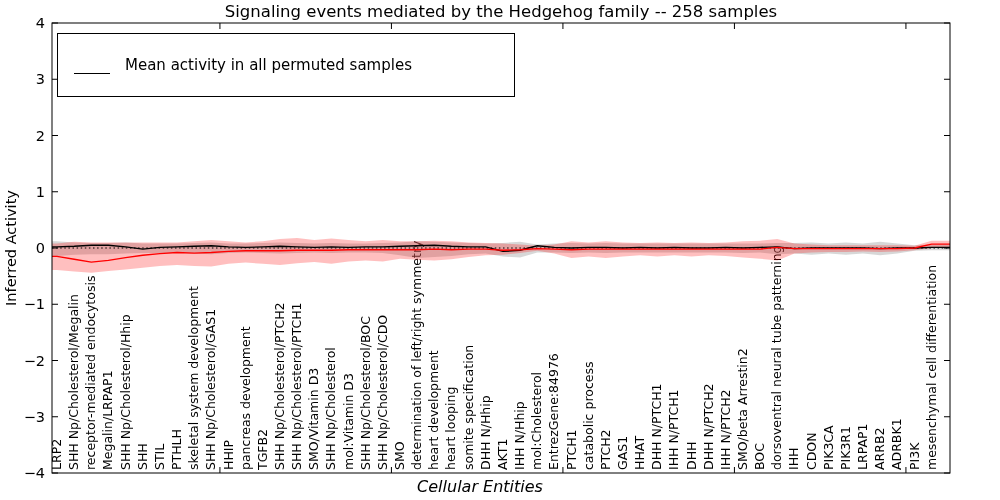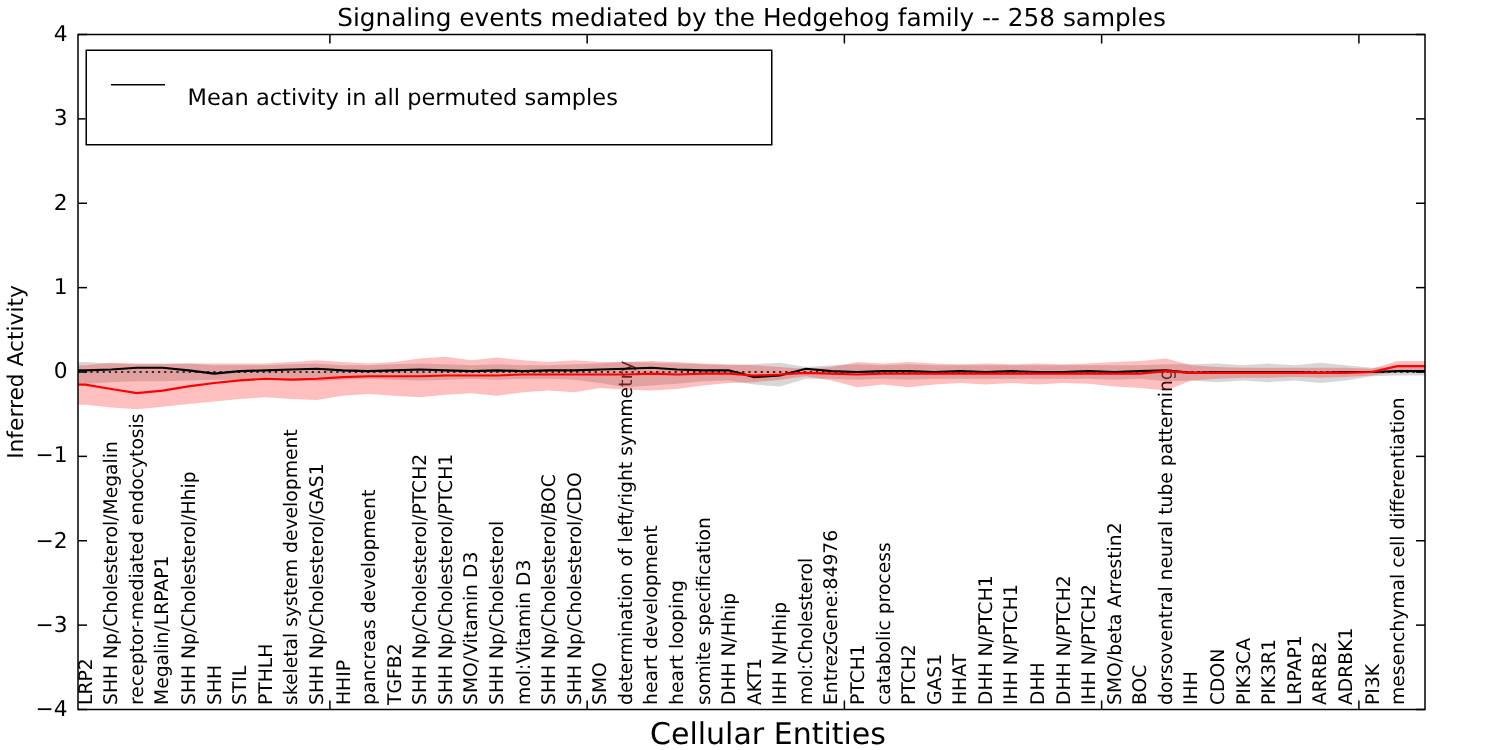--- a/index.html
+++ b/index.html
@@ -1,33 +1,33 @@
 <!DOCTYPE html>
 <html><head>
 <meta charset="utf-8">
 <style>
   html,body{margin:0;padding:0;background:#fff;}
   .figure{
     position:relative;width:1000px;height:500px;background:#fff;
-    font-family:"DejaVu Sans","Liberation Sans",sans-serif;color:#000;overflow:hidden;
+    font-family:"DejaVu Sans","Liberation Sans",sans-serif;color:#000;overflow:hidden;border-radius:27px;
   }
   .title{position:absolute;top:2px;left:501px;transform:translateX(-50%);
          font-size:16.5px;white-space:nowrap;}
   .ylabel{position:absolute;top:248px;left:11px;
           transform:translate(-50%,-50%) rotate(-90deg);font-size:14.5px;white-space:nowrap;}
-  .xlabel{position:absolute;top:477px;left:512px;transform:translateX(-50%);font-size:20px;}
+  .xlabel{position:absolute;top:477px;left:480px;transform:translateX(-50%);font-size:16px;font-style:italic;}
   .ytick{position:absolute;left:0;width:45px;text-align:right;
          font-size:14.5px;line-height:18px;}
   .xtick{position:absolute;transform:rotate(-90deg);transform-origin:0 0;
          font-size:12.5px;line-height:14px;white-space:nowrap;}
   svg.plot{position:absolute;left:0;top:0;pointer-events:none;}
   .legend{position:absolute;left:57px;top:33px;width:456px;height:62px;
           border:1.6px solid #000;background:#fff;
           display:flex;flex-direction:column;justify-content:center;gap:8px;}
-  .legend-row{display:flex;align-items:flex-start;}
+  .legend-row{display:flex;align-items:flex-end;}
   .legend-line{display:inline-block;width:36px;height:0;border-top:1.7px solid #000;
                margin-left:16px;margin-right:15px;}
   .legend-label{font-size:15px;white-space:nowrap;}
 </style>
 </head>
 <body>
 
 <div class="figure">
   <div class="title">Signaling events mediated by the Hedgehog family -- 258 samples</div>
   <div class="ylabel">Inferred Activity</div>

